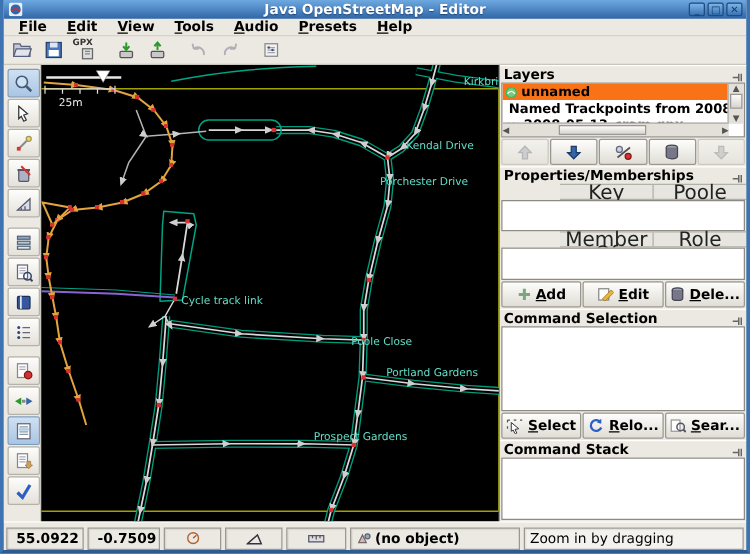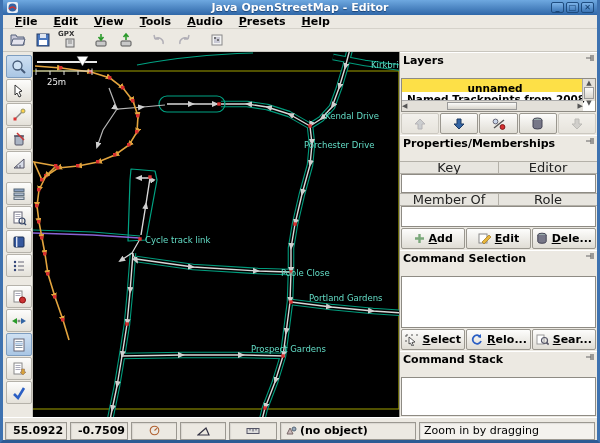--- a/index.html
+++ b/index.html
@@ -32,36 +32,36 @@
   .canvas{position:relative;width:368px;height:365px;background:#000;overflow:hidden;}
   .canvas svg{position:absolute;left:0;top:0;}
   
   .rCase{stroke:#00a383;stroke-width:6.6;fill:none;stroke-linejoin:round;opacity:.95;}
   .rIn{stroke:#000;stroke-width:4.4;fill:none;stroke-linejoin:round;}
   .rMid{stroke:#d9d9d9;stroke-width:1.4;fill:none;stroke-linejoin:round;marker-mid:url(#mAW);}
   .outline{stroke:#00a383;stroke-width:1.2;fill:none;stroke-linejoin:round;}
   .street{fill:#63dcc6;font-size:8.5px;}
   
   .panel{width:199px;display:flex;flex-direction:column;background:#ece9e2;border-left:1px solid #9a978f;box-sizing:border-box;}
-  .dock-header{height:12px;display:flex;align-items:flex-start;padding:1px 2px 12px 3px;font-weight:bold;font-size:11px;border-top:1px solid #fff;}
+  .dock-header{height:12px;display:flex;align-items:flex-end;padding:1px 2px 0 3px;font-weight:bold;font-size:11px;border-top:1px solid #fff;}
   .dock-header .spacer{flex:1;}
   .pin{width:9px;height:8px;}
   .listbox{height:46px;background:#fff;border:1px solid #8e8b84;margin:0 1px;position:relative;overflow:hidden;}
   .lrow{height:13px;display:flex;align-items:center;gap:3px;padding-left:2px;font-weight:bold;font-size:10.5px;white-space:nowrap;width:182px;overflow:hidden;}
-  .lrow.sel{background:#fde047;flex-direction:column;}
+  .lrow.sel{background:#f97316;}
   .vscroll{position:absolute;right:0;top:0;bottom:10px;width:12px;background:#e3e0d9;border-left:1px solid #aaa;display:flex;flex-direction:column;align-items:center;font-size:7px;color:#555;}
   .vthumb{width:10px;flex:0 0 12px;background:linear-gradient(#fbfbfa,#d8d5cd);border:1px solid #999;box-sizing:border-box;}
   .hscroll{position:absolute;left:0;right:12px;bottom:0;height:10px;background:#e3e0d9;border-top:1px solid #aaa;display:flex;align-items:center;font-size:7px;color:#555;}
   .hthumb{height:8px;flex:0 0 70px;margin-left:40px;background:linear-gradient(#fbfbfa,#d8d5cd);border:1px solid #999;box-sizing:border-box;}
   .sbtn{line-height:8px;}
   .btnrow{display:flex;gap:1px;padding:1px 1px;}
   .pbtn{flex:1;height:19px;display:flex;align-items:center;justify-content:center;gap:4px;
     background:linear-gradient(#fdfdfc,#e0ddd5);border:1px solid #9a978f;border-radius:2px;font-weight:bold;font-size:11px;}
   .pbtn.disabled{opacity:.4;}
-  .colhead{display:flex;height:11px;background:#e7e5df;border:1px solid #b3b0a8;border-left:none;border-right:none;font-size:13px;color:#222;}
+  .colhead{display:flex;height:11px;background:#e7e5df;border:1px solid #b3b0a8;border-left:none;border-right:none;font-size:16px;color:#222;margin-left:48px;}
   .colhead div{flex:1;text-align:center;border-right:1px solid #b3b0a8;line-height:11px;}
   .colhead div:last-child{border-right:none;}
   .white{background:#fff;border:1px solid #8e8b84;margin:0 1px;}
   
   .statusbar{height:25px;display:flex;align-items:center;padding:0 2px;gap:3px;border-top:1px solid #fff;}
   .seg{height:18px;border:1px solid #9b9891;box-shadow:inset 1px 1px 1px rgba(0,0,0,.08);display:flex;align-items:center;gap:3px;padding:0 4px;box-sizing:border-box;font-weight:bold;font-size:11px;}
   .seg.hint{font-weight:normal;background:#f4f2ee;}
   u{text-decoration:underline;}
 </style>
 </head>
@@ -437,21 +437,21 @@
 
       <div class="dock-header">
         <span>Properties/Memberships</span>
           <span class="spacer"></span>
         <svg class="pin" viewBox="0 0 9 8">
             <path d="M0,4 h5 M5,1 v6 M7,1 v6" stroke="#666" stroke-width="1.2"></path>
           </svg>
       </div>
       <div class="colhead">
         <div>Key</div>
-        <div>Editor</div>
+        <div>Poole</div>
       </div>
       <div class="white" style="height:24px;"></div>
       <div class="colhead">
         <div>Member Of</div>
         <div>Role</div>
       </div>
       <div class="white" style="height:26px;"></div>
       <div class="btnrow">
         <div class="pbtn">
             <svg width="11" height="11">

